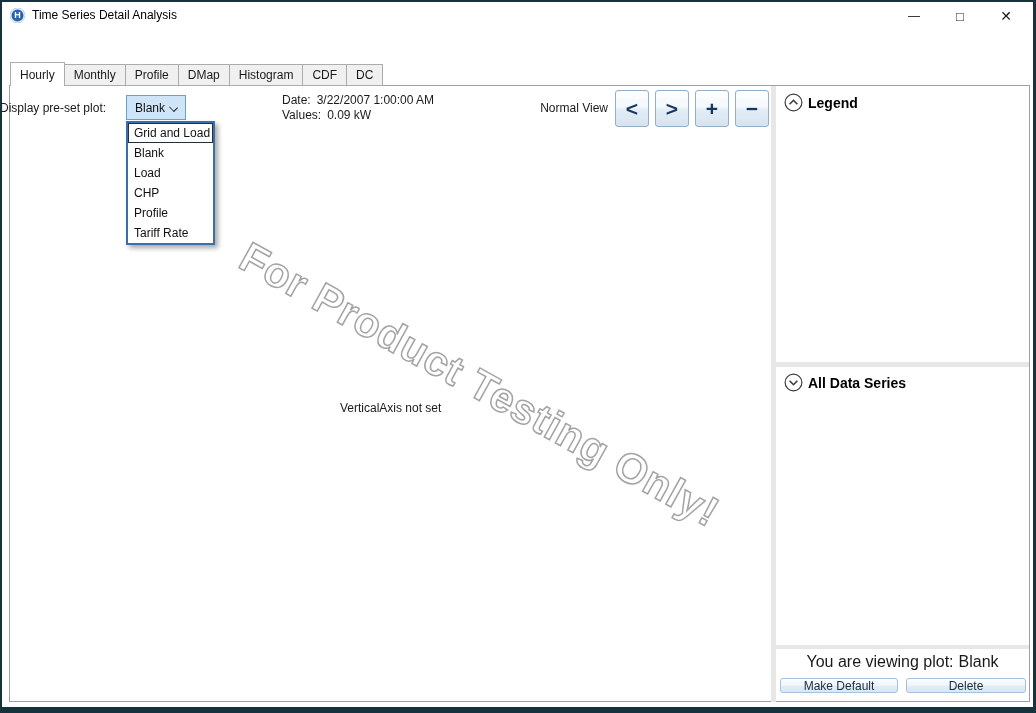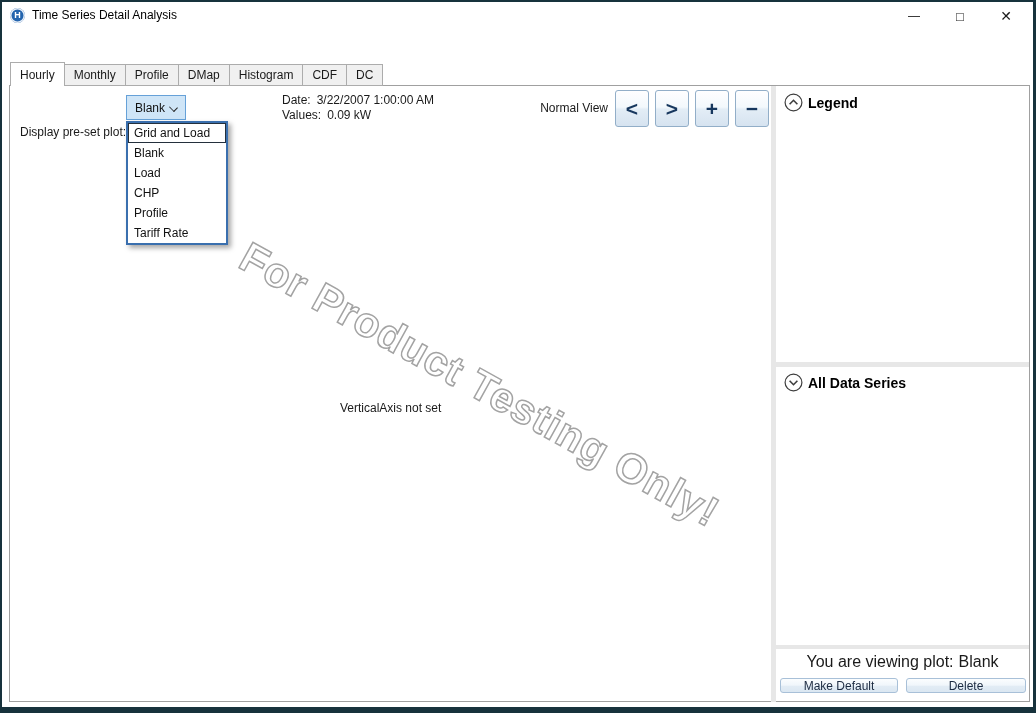--- a/index.html
+++ b/index.html
@@ -42,21 +42,21 @@
   
   .combobox { position:absolute; left:126px; top:95px; width:60px; height:25px;
               background:#cfe5f7; border:1px solid #66a1d8; z-index:8; display:flex;
               align-items:center; cursor:default; }
   .combobox .value { padding-left:8px; font-size:12px; color:#111; }
   .chev-down { position:absolute; right:8px; top:8px; width:7px; height:7px;
                border-right:1.4px solid #222; border-bottom:1.4px solid #222;
                transform:rotate(45deg) scale(1,0.8); }
 
   
-  .dropdown { position:absolute; left:126px; top:121px; width:102px; background:#fff;
+  .dropdown { position:absolute; left:126px; top:121px; width:89px; background:#fff;
               border:2px solid #3a6fae; box-shadow:3px 3px 5px rgba(0,0,0,0.35); z-index:20; }
   .dd-item { height:20px; line-height:20px; padding-left:6px; font-size:12px; color:#111; cursor:default; }
   .dd-item.focused { box-shadow:inset 0 0 0 1px #24303c; }
 
   
   .info-block { position:absolute; left:282px; top:93px; z-index:3; }
   .info-row { line-height:15px; font-size:12px; }
   .info-row .ilabel { margin-right:6px; }
 
   
@@ -115,21 +115,21 @@
     <div class="tab">Monthly</div>
     <div class="tab">Profile</div>
     <div class="tab">DMap</div>
     <div class="tab">Histogram</div>
     <div class="tab">CDF</div>
     <div class="tab">DC</div>
   </div>
 
   <div class="content-box"></div>
 
-  <div class="lbl" style="left:20px; top:101px;margin-top:24px;">Display pre-set plot:</div>
+  <div class="lbl" style="left:0; top:101px;">Display pre-set plot:</div>
 
   <div class="combobox">
     <span class="value">Blank</span>
     <span class="chev-down"></span>
   </div>
 
   <div class="dropdown">
     <div class="dd-item focused">Grid and Load</div>
     <div class="dd-item">Blank</div>
     <div class="dd-item">Load</div>

